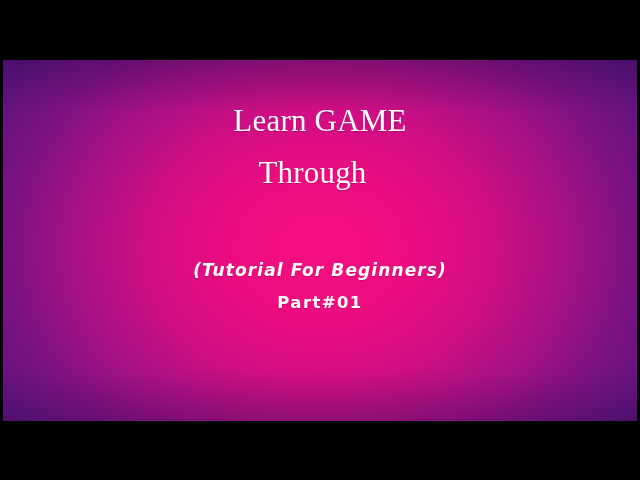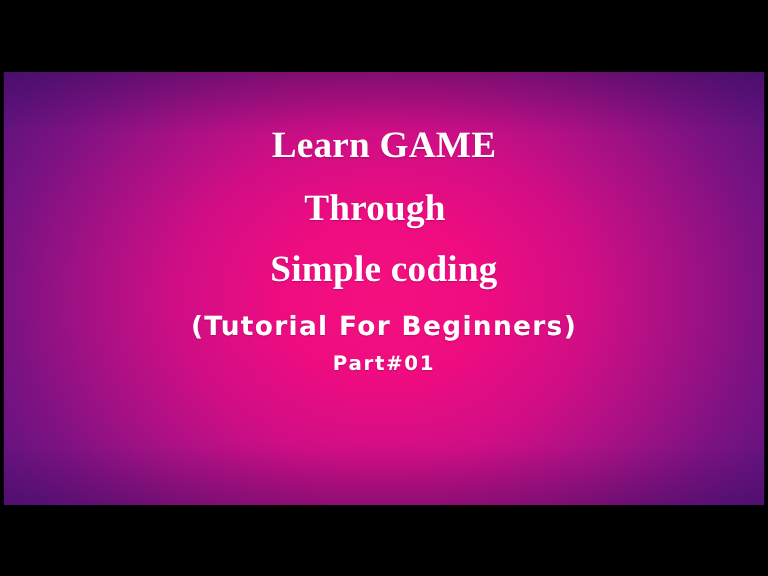--- a/index.html
+++ b/index.html
@@ -91,21 +91,21 @@
     position: relative;
     z-index: 2;
     width: 100%;
     height: 100%;
     text-align: center;
   }
 
   
   .headline {
     font-family: "Liberation Serif", "DejaVu Serif", serif;
-    font-weight: bold;
+    font-weight: normal;
     font-size: 31px;
     line-height: 1;
     color: #ffffff;
     letter-spacing: 0.2px;
     text-shadow: 0 1px 1px rgba(90, 0, 60, 0.35);
     white-space: nowrap;
   }
   #headline-line-1 { position: absolute; left: 0; right: 0; top: 45px;  }
   #headline-line-2 { position: absolute; left: 0; right: 15px; top: 97px;  }
   #headline-line-3 { position: absolute; left: 0; right: 0; top: 148px; }
@@ -117,21 +117,22 @@
     color: #ffffff;
     line-height: 1;
     letter-spacing: 1.1px;
     text-shadow: 0 1px 1px rgba(90, 0, 60, 0.30);
     white-space: nowrap;
   }
   #subtitle-line-1 {
     position: absolute;
     left: 0; right: 0;
     top: 202px;
-    font-size: 22px;
+    font-size: 17px;
+    font-style: italic;
   }
   #subtitle-line-2 {
     position: absolute;
     left: 0; right: 0;
     top: 235px;
     font-size: 16.5px;
     letter-spacing: 1.4px;
   }
 </style>
 </head>
@@ -139,21 +140,20 @@
 
 <div id="video-frame">
 
   <div id="slide">
     <div id="slide-content">
 
       <div class="headline" id="headline-line-1">Learn GAME</div>
 
       <div class="headline" id="headline-line-2">Through</div>
 
-      <div class="headline" id="headline-line-3">Simple coding</div>
 
       <div class="subtitle" id="subtitle-line-1">(Tutorial For Beginners)</div>
 
       <div class="subtitle" id="subtitle-line-2">Part#01</div>
 
     </div>
   </div>
 
   <div class="letterbox" id="letterbox-top"></div>
   <div class="letterbox" id="letterbox-bottom"></div>

